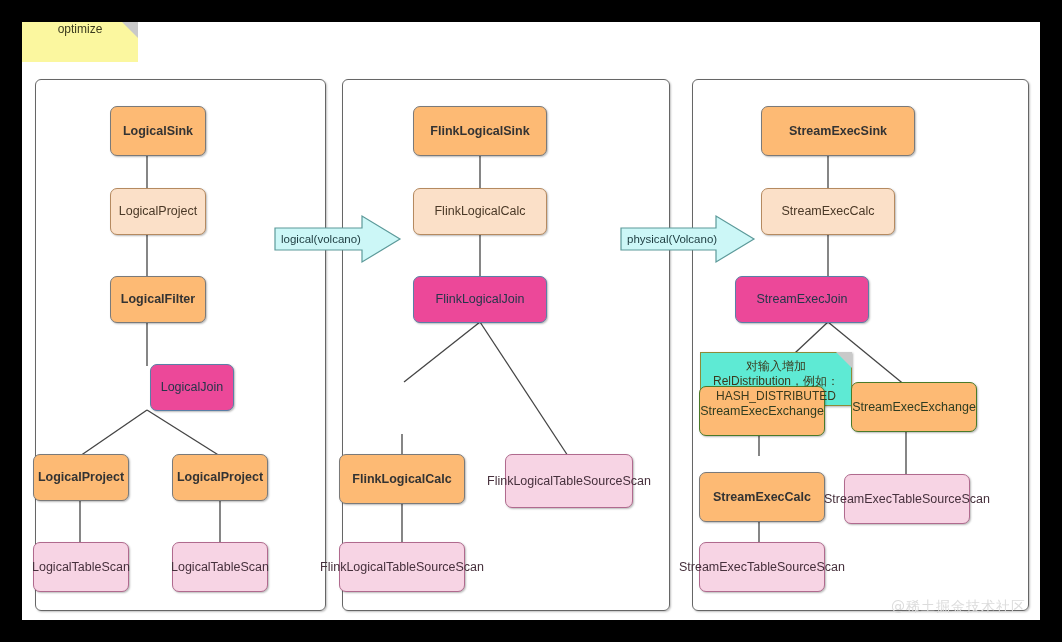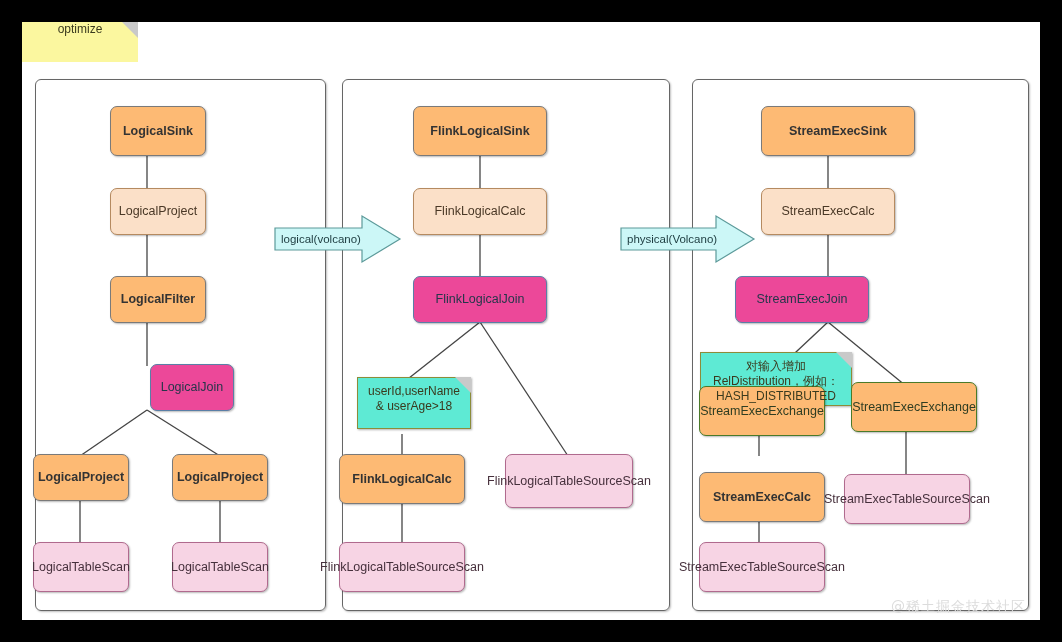--- a/index.html
+++ b/index.html
@@ -149,24 +149,20 @@
       </div>
 
     <div class="node n-pink" style="left:317px;top:520px;width:126px;height:50px;">
       <span>FlinkLogicalTableSourceScan</span>
       </div>
 
     <div class="node n-pink" style="left:483px;top:432px;width:128px;height:54px;">
       <span>FlinkLogicalTableSourceScan</span>
       </div>
 
-    <div class="note topfold" style="left:335px;top:355px;width:114px;height:52px;">
-      <span class="fold"></span>
-      <span class="note-text">userId,userName &amp; userAge&gt;18</span>
-    </div>
 
     <div class="node n-white" style="left:739px;top:84px;width:154px;height:50px;">
       <span>StreamExecSink</span>
       </div>
 
     <div class="node n-peach" style="left:739px;top:166px;width:134px;height:47px;">
       <span>StreamExecCalc</span>
       </div>
 
     <div class="node n-blue" style="left:713px;top:254px;width:134px;height:47px;">

